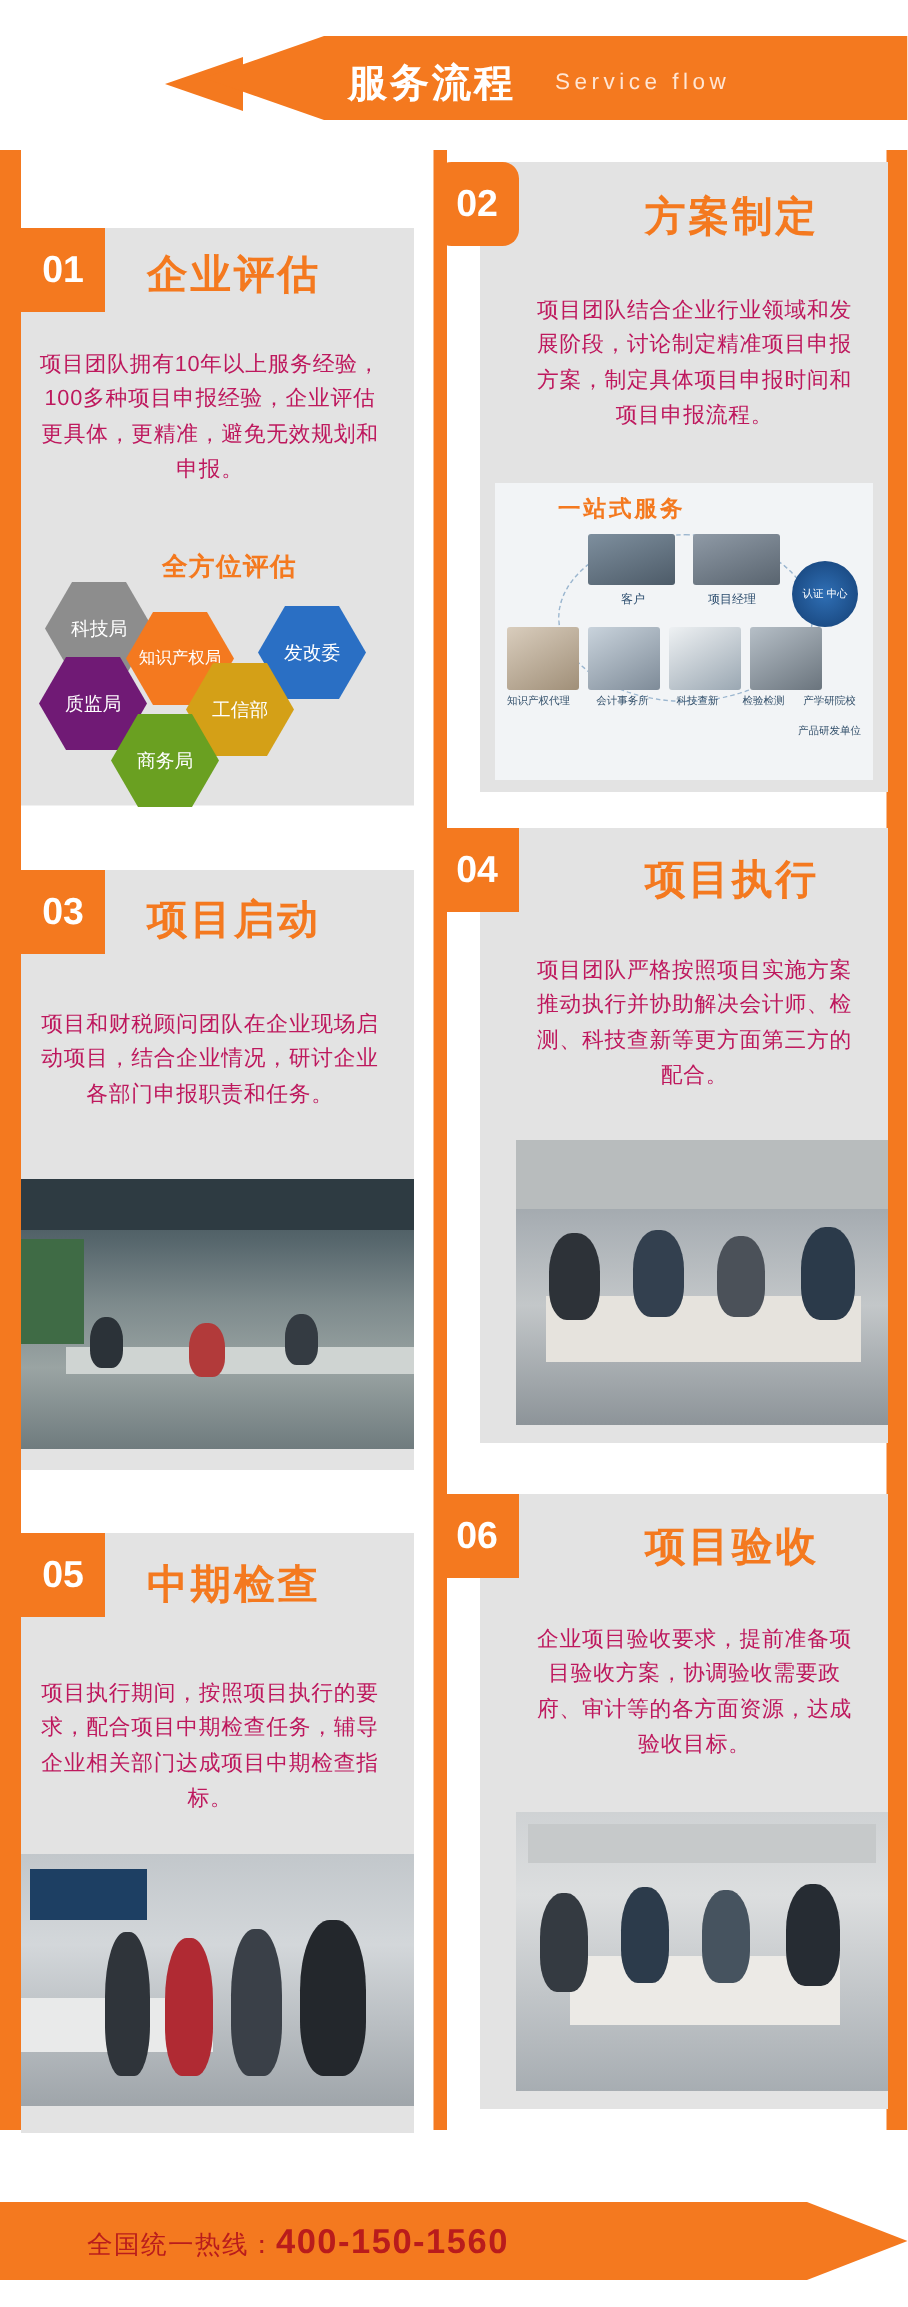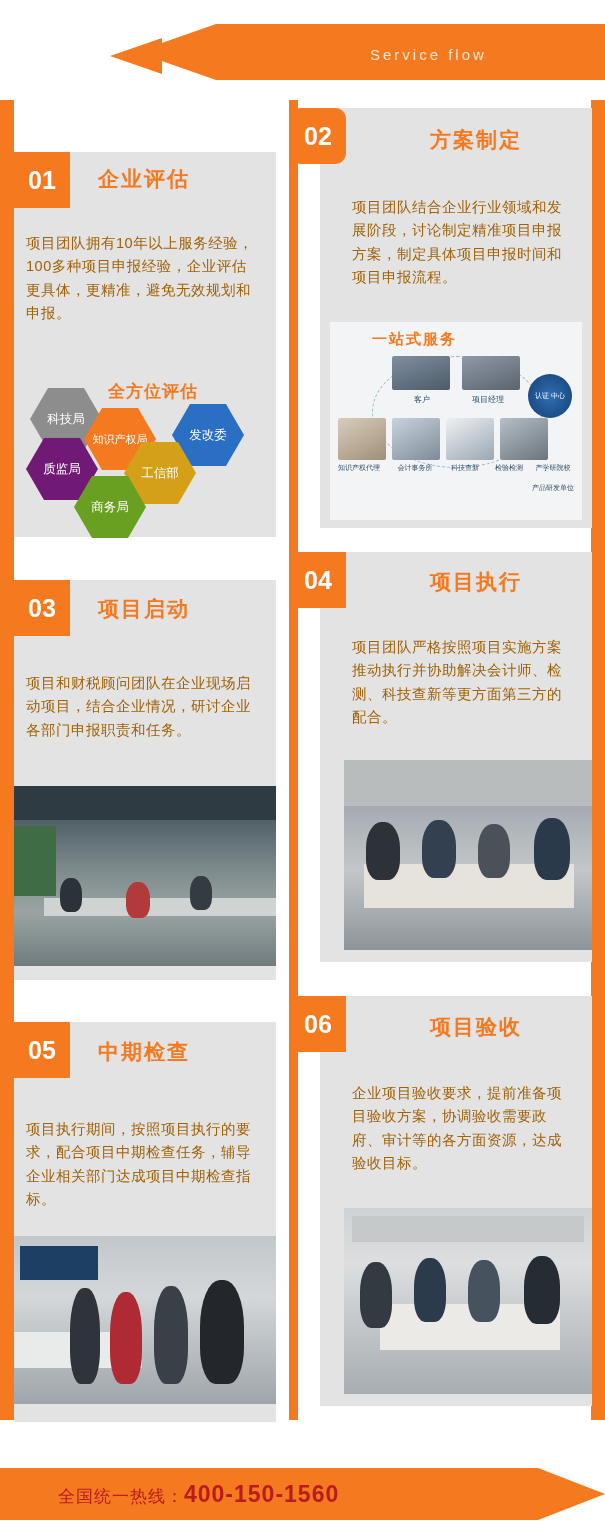--- a/index.html
+++ b/index.html
@@ -30,22 +30,22 @@
   .ftr-arrow{position:absolute;left:538px;bottom:18px;width:0;height:0;
              border-top:26px solid transparent;border-bottom:26px solid transparent;
              border-left:67px solid #f4791f;}
   .ftr-text{position:absolute;left:58px;bottom:30px;color:#b91c1c;font-size:17px;letter-spacing:1px;}
   .ftr-num{font-size:23px;font-weight:bold;letter-spacing:1px;}
 
   
   .card{position:absolute;background:#e3e3e3;}
   .badge{position:absolute;width:56px;height:56px;background:#f4791f;color:#fff;
          font-size:25px;font-weight:bold;display:flex;align-items:center;justify-content:center;}
-  .ctitle{position:absolute;color:#f4791f;font-size:21px;font-weight:bold;letter-spacing:2px;}
-  .ctext{position:absolute;color:#a16207;font-size:14.5px;line-height:1.62;letter-spacing:.5px;}
+  .ctitle{position:absolute;color:#f4791f;font-size:27px;font-weight:bold;letter-spacing:2px;}
+  .ctext{position:absolute;color:#be185d;font-size:14.5px;line-height:1.62;letter-spacing:.5px;text-align:center;}
 
   
   .photo{position:absolute;overflow:hidden;background:#b9c0c6;}
 
   
   .hexwrap{position:absolute;background:#e3e3e3;}
   .hx{position:absolute;width:72px;height:62px;clip-path:polygon(25% 0,75% 0,100% 50%,75% 100%,25% 100%,0 50%);
       display:flex;align-items:center;justify-content:center;color:#fff;font-size:12.5px;text-align:center;line-height:1.15;}
   .hx.gray{background:#8d8d8d;}
   .hx.org{background:#f4791f;}
@@ -71,34 +71,35 @@
   .ph-row{position:absolute;background:rgba(255,255,255,.18);}
   .blob{position:absolute;border-radius:45% 45% 35% 35%;}
 </style>
 </head>
 <body>
 
 <div class="header">
   <div class="hdr-arrow2"></div>
   <div class="hdr-arrow"></div>
   <div class="hdr-bar"></div>
+  <div class="hdr-title">服务流程</div>
   <div class="hdr-sub">Service flow</div>
 </div>
 
 <div class="rail rail-l"></div>
 <div class="rail rail-r"></div>
 
 <div class="card" style="left:14px;top:152px;width:262px;height:385px;">
 </div>
 <div class="badge" style="left:14px;top:152px;">01</div>
 <div class="ctitle" style="left:98px;top:165px;">企业评估</div>
 <div class="ctext" style="left:26px;top:232px;width:228px;">项目团队拥有10年以上服务经验，100多种项目申报经验，企业评估更具体，更精准，避免无效规划和申报。</div>
 
 <div class="hexwrap" style="left:22px;top:360px;width:246px;height:168px;">
-  <div class="hexttl" style="left:86px;top:20px;">全方位评估</div>
+  <div class="hexttl" style="left:86px;top:6px;">全方位评估</div>
   <div class="hx gray" style="left:8px;top:28px;">科技局</div>
   <div class="hx org" style="left:62px;top:48px;font-size:11px;">知识产权局</div>
   <div class="hx blue" style="left:150px;top:44px;">发改委</div>
   <div class="hx dblue" style="left:4px;top:78px;">质监局</div>
   <div class="hx gold" style="left:102px;top:82px;">工信部</div>
   <div class="hx dgreen" style="left:52px;top:116px;">商务局</div>
 </div>
 
 <div class="card" style="left:320px;top:108px;width:272px;height:420px;"></div>
 <div class="badge" style="left:290px;top:108px;border-radius:11px;">02</div>

